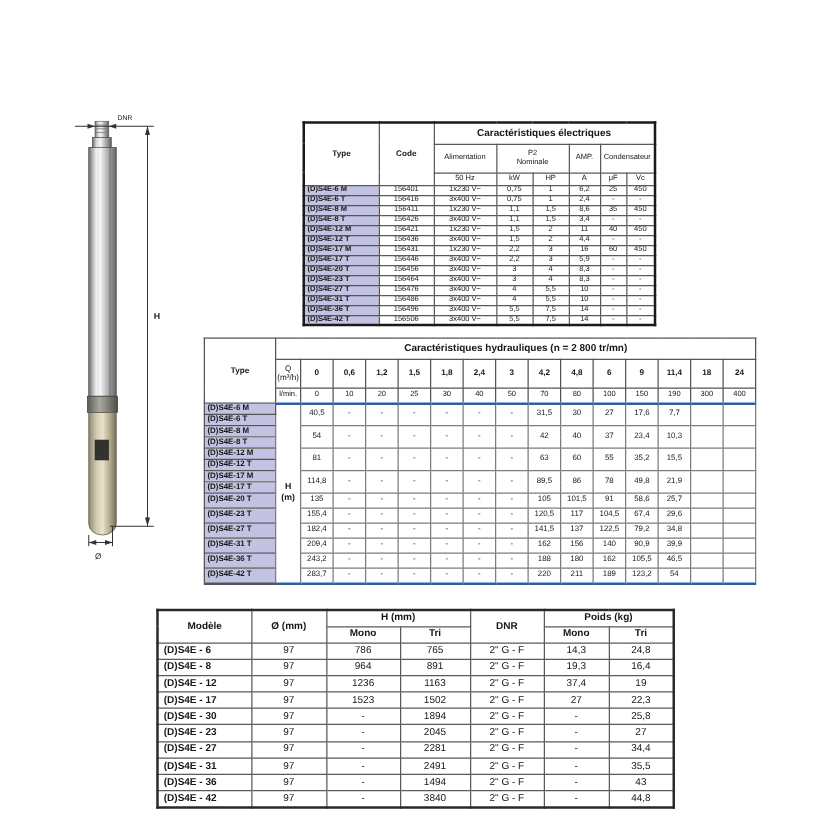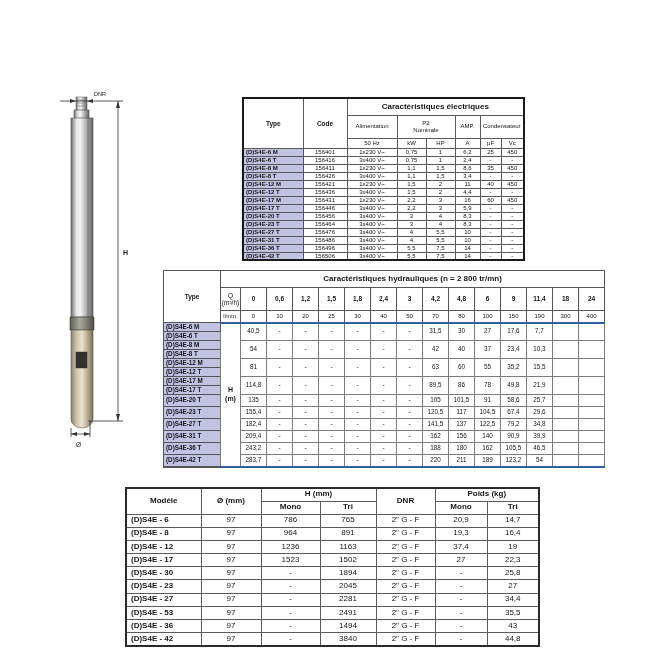--- a/index.html
+++ b/index.html
@@ -576,22 +576,22 @@
       <th>Tri</th>
     </tr>
   </thead>
   <tbody>
       <tr>
         <td class="model-cell">(D)S4E - 6</td>
         <td>97</td>
         <td>786</td>
         <td>765</td>
         <td>2" G - F</td>
-        <td>20,9</td>
-        <td>14,7</td>
+        <td>14,3</td>
+        <td>24,8</td>
       </tr>
       <tr>
         <td class="model-cell">(D)S4E - 8</td>
         <td>97</td>
         <td>964</td>
         <td>891</td>
         <td>2" G - F</td>
         <td>19,3</td>
         <td>16,4</td>
       </tr>
@@ -634,21 +634,21 @@
       <tr>
         <td class="model-cell">(D)S4E - 27</td>
         <td>97</td>
         <td>-</td>
         <td>2281</td>
         <td>2" G - F</td>
         <td>-</td>
         <td>34,4</td>
       </tr>
       <tr>
-        <td class="model-cell">(D)S4E - 53</td>
+        <td class="model-cell">(D)S4E - 31</td>
         <td>97</td>
         <td>-</td>
         <td>2491</td>
         <td>2" G - F</td>
         <td>-</td>
         <td>35,5</td>
       </tr>
       <tr>
         <td class="model-cell">(D)S4E - 36</td>
         <td>97</td>

